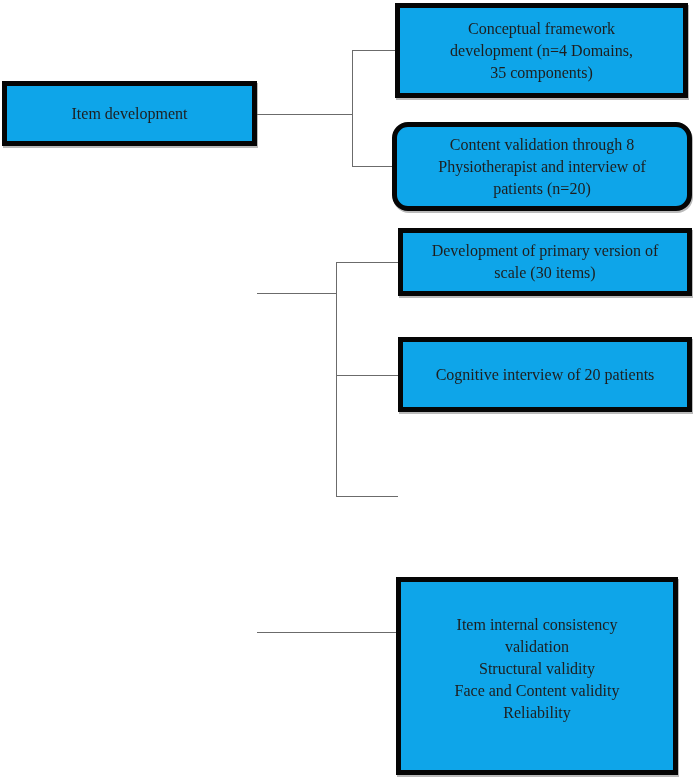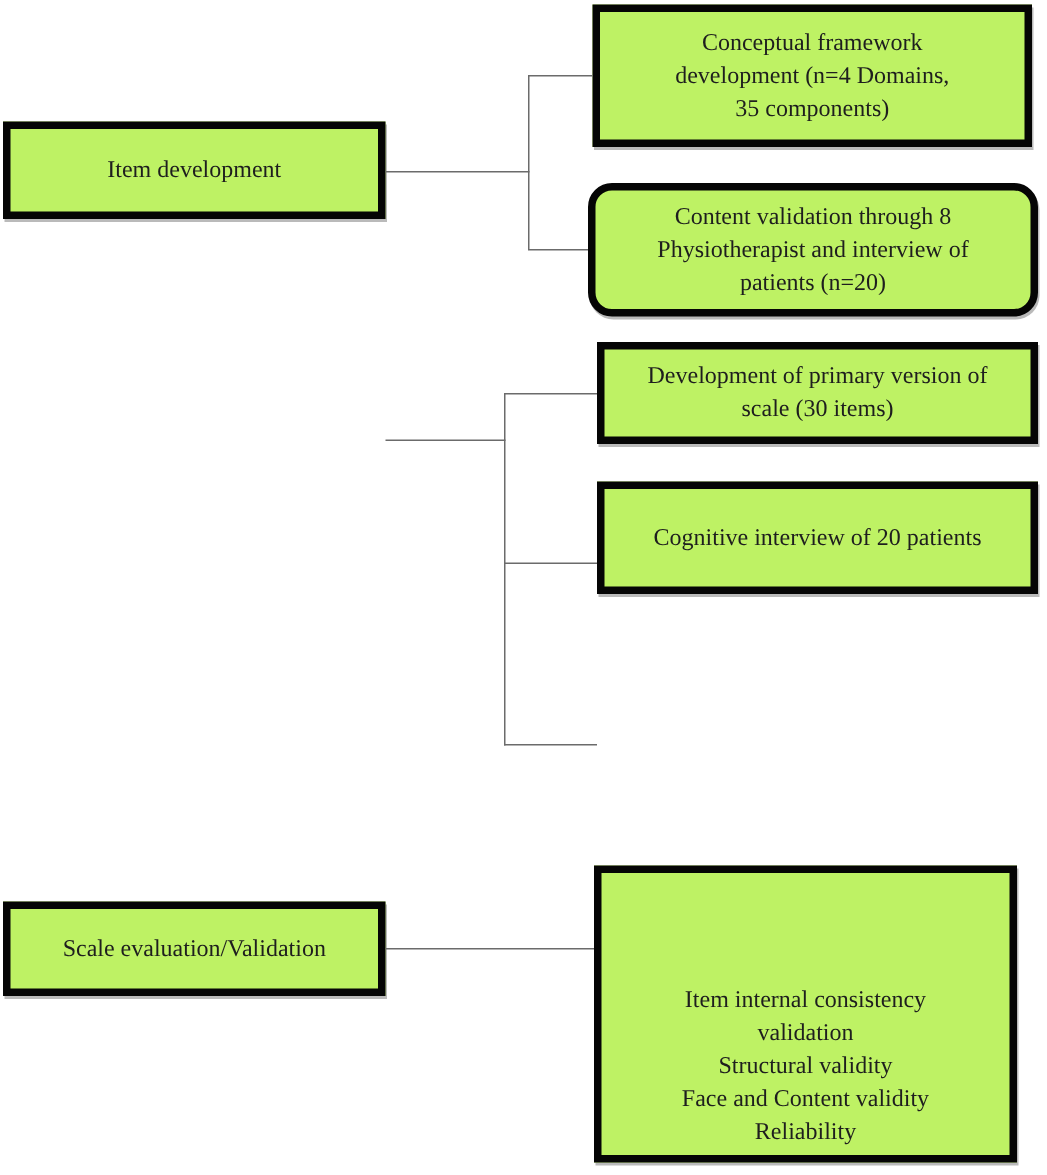--- a/index.html
+++ b/index.html
@@ -11,52 +11,52 @@
     position: relative;
     width: 698px;
     height: 783px;
     background: #ffffff;
     font-family: "Liberation Serif", "DejaVu Serif", serif;
     overflow: hidden;
   }
   .flowbox {
     position: absolute;
     box-sizing: border-box;
-    background: #bef264;
+    background: #0ea5e9;
     border: 5px solid #050505;
     box-shadow: 1px 2px 0 rgba(130,130,130,0.55);
     display: flex;
     align-items: center;
     justify-content: center;
     text-align: center;
     color: #1e1e1e;
     font-size: 16px;
     line-height: 22px;
     padding: 4px 14px;
   }
   .flowbox .label {
     white-space: pre-line;
   }
   .top-align {
-    align-items: flex-end;
+    align-items: flex-start;
     padding-top: 32px;
   }
   .line {
     position: absolute;
     background: #6b6b6b;
   }
   
   .b-l1 { left: 2px;   top: 81px;  width: 255px; height: 65px; }
   .b-l2 { left: 2px;   top: 262px; width: 255px; height: 64px; }
   .b-l3 { left: 2px;   top: 601px; width: 255px; height: 63px; }
   
   .b-r1 { left: 395px; top: 3px;   width: 293px; height: 95px; }
   .b-r2 { left: 392px; top: 122px; width: 300px; height: 89px; border-radius: 16px; }
   .b-r3 { left: 398px; top: 228px; width: 294px; height: 68px; }
-  .b-r4 { left: 398px; top: 321px; width: 294px; height: 75px; }
+  .b-r4 { left: 398px; top: 337px; width: 294px; height: 75px; }
   .b-r5 { left: 398px; top: 458px; width: 294px; height: 75px; }
   .b-r6 { left: 396px; top: 577px; width: 282px; height: 198px; }
   
   .c1a      { left: 257px; top: 114px; width: 96px;  height: 1px; }
   .c1spine  { left: 352px; top: 50px;  width: 1px;   height: 116px; }
   .c1btop   { left: 352px; top: 50px;  width: 43px;  height: 1px; }
   .c1bbot   { left: 352px; top: 166px; width: 40px;  height: 1px; }
   
   .c2a      { left: 257px; top: 293px; width: 80px;  height: 1px; }
   .c2spine  { left: 336px; top: 262px; width: 1px;   height: 235px; }
@@ -95,23 +95,20 @@
   </div>
   <div class="flowbox b-r4">
     <span class="label">Cognitive interview of 20 patients</span>
   </div>
   <div class="line c2a"></div>
   <div class="line c2spine"></div>
   <div class="line c2b1"></div>
   <div class="line c2b2"></div>
   <div class="line c2b3"></div>
 
-  <div class="flowbox b-l3">
-    <span class="label">Scale evaluation/Validation</span>
-  </div>
   <div class="flowbox b-r6 top-align">
     <span class="label">Item internal consistency
 validation
 Structural validity
 Face and Content validity
 Reliability</span>
   </div>
   <div class="line c3"></div>
 
 </div>

